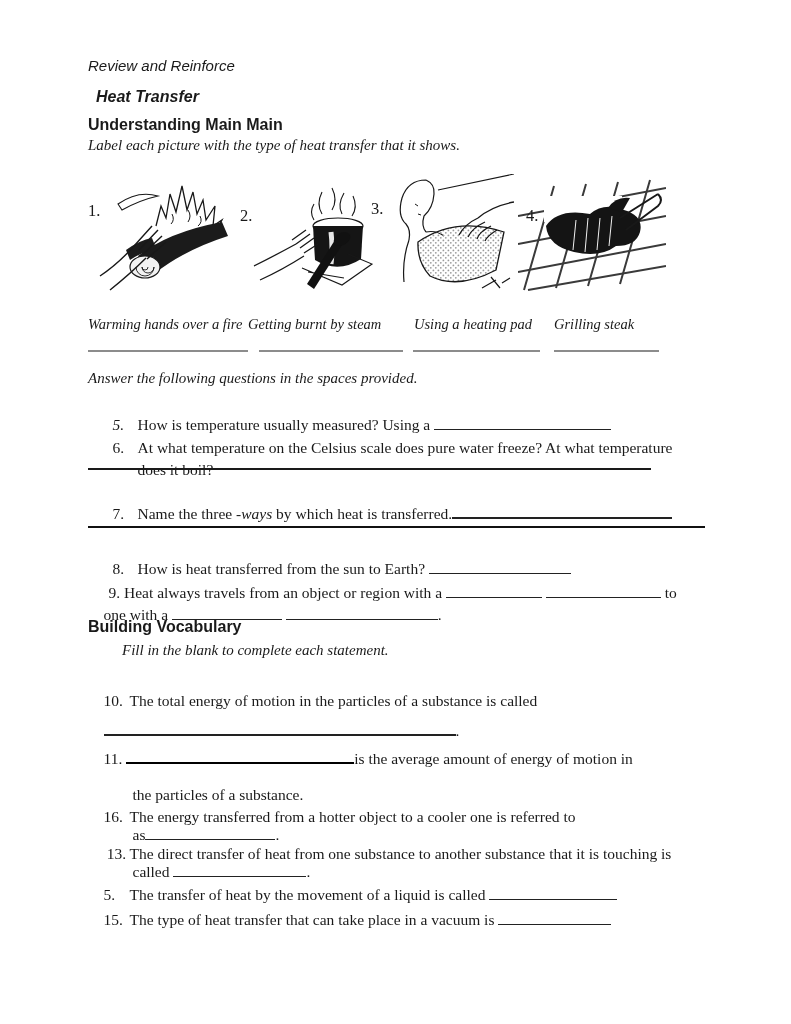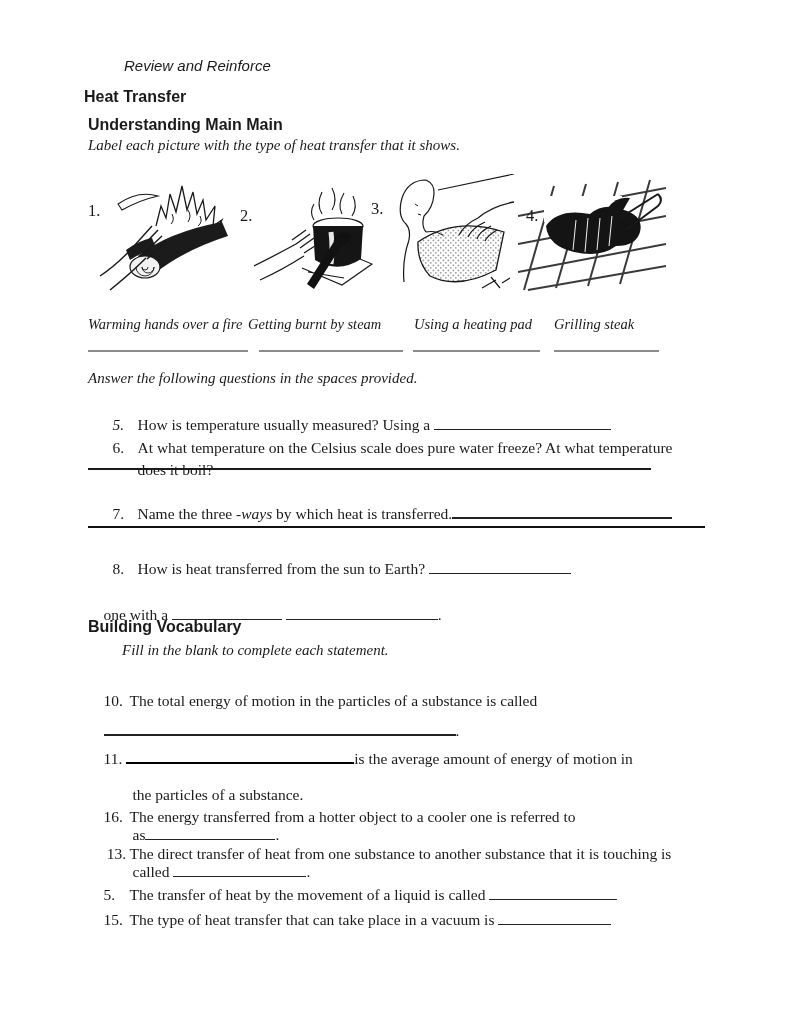--- a/index.html
+++ b/index.html
@@ -32,22 +32,22 @@
   .grayline{position:absolute;border-top:2px solid #8c8c8c;height:0;}
   .rule{position:absolute;height:0;}
   .picnum{position:absolute;font-size:16.5px;}
   svg{display:block;}
 </style>
 </head>
 <body>
 
 <div class="page">
 
-  <div class="tline eyebrow" style="left:88px;top:56px;margin-left:36px;">Review and Reinforce</div>
-  <div class="tline h-bold" style="left:84px;top:87px;">Heat Transfer</div>
+  <div class="tline eyebrow" style="left:88px;top:56px;">Review and Reinforce</div>
+  <div class="tline h-bold" style="left:96px;top:87px;font-style:italic;">Heat Transfer</div>
   <div class="tline h-bold" style="left:88px;top:115px;">Understanding Main Main</div>
   <div class="tline instr" style="left:88px;top:136px;">Label each picture with the type of heat transfer that it shows.</div>
 
   <div class="picnum" style="left:88px;top:201px;">1.</div>
   <div class="picnum" style="left:240px;top:206px;">2.</div>
   <div class="picnum" style="left:371px;top:199px;">3.</div>
   <div class="picnum" style="left:526px;top:206px;z-index:2;">4.</div>
 
   <div class="abs" style="left:98px;top:180px;">
     <svg width="140" height="114" viewBox="0 0 140 114">
@@ -133,20 +133,23 @@
 
   <div class="tline" style="left:97px;top:484px;">
     <span class="qnum">7.</span><span>Name the three </span><span class="ital">-ways</span><span> by which heat is transferred.</span><span class="blank thick" style="width:220px;"></span>
   </div>
   <div class="rule" style="left:88px;top:526px;width:617px;border-top:2.5px solid #111;"></div>
 
   <div class="tline" style="left:97px;top:540px;">
     <span class="qnum">8.</span><span>How is heat transferred from the sun to Earth? </span><span class="blank" style="width:142px;"></span>
   </div>
 
+  <div class="tline" style="left:93px;top:564px;">
+    <span>9.</span><span> </span><span>Heat always travels from an object or region with a </span><span class="blank" style="width:96px;"></span><span> </span><span class="blank" style="width:115px;"></span><span> to</span>
+  </div>
   <div class="tline" style="left:88px;top:586px;">
     <span>one with a </span><span class="blank" style="width:110px;"></span><span> </span><span class="blank" style="width:152px;"></span><span>.</span>
   </div>
 
   <div class="tline h-bold" style="left:88px;top:617px;">Building Vocabulary</div>
   <div class="tline instr" style="left:74px;top:641px;margin-left:48px;">Fill in the blank to complete each statement.</div>
 
   <div class="tline" style="left:88px;top:672px;">
     <span class="inum">10.</span><span>The total energy of motion in the particles of a substance is called</span>
   </div>

